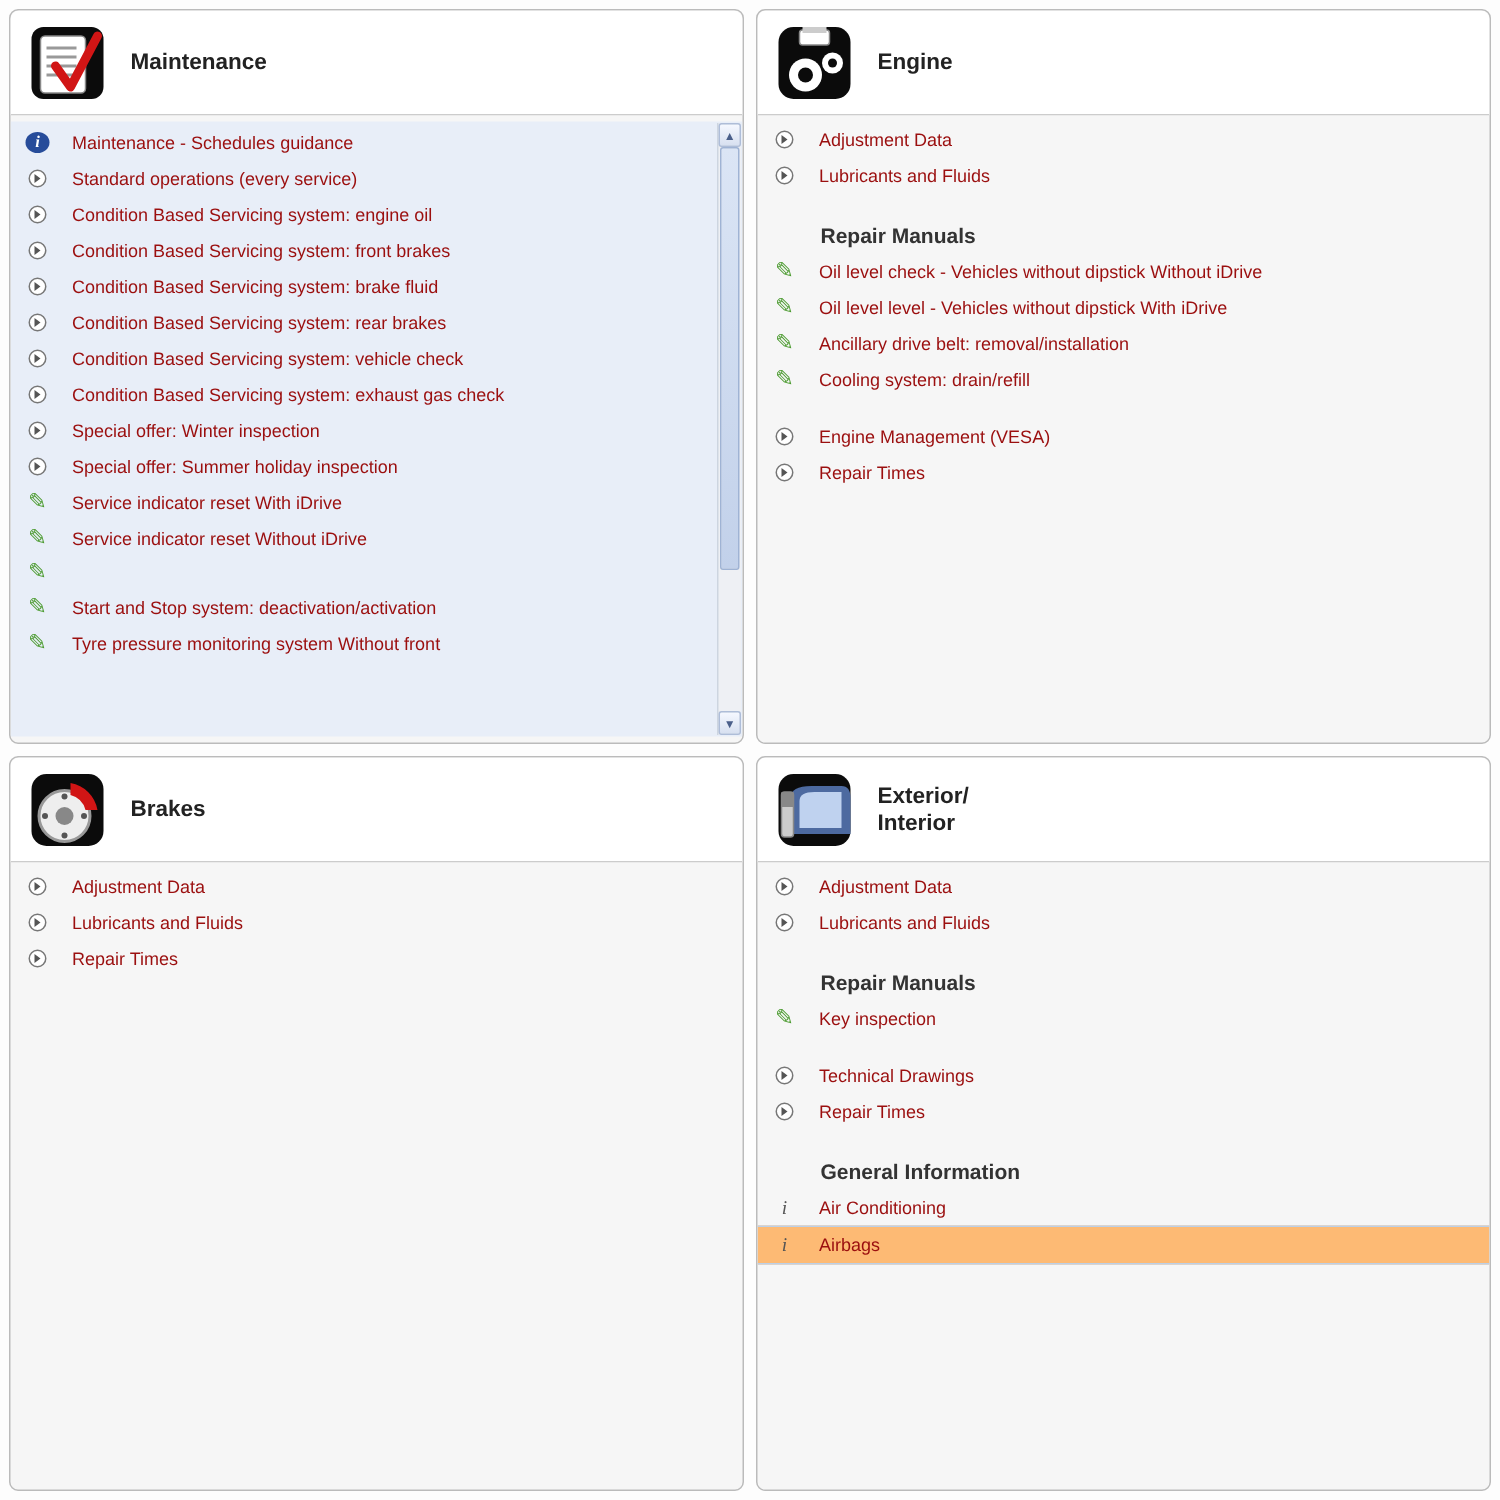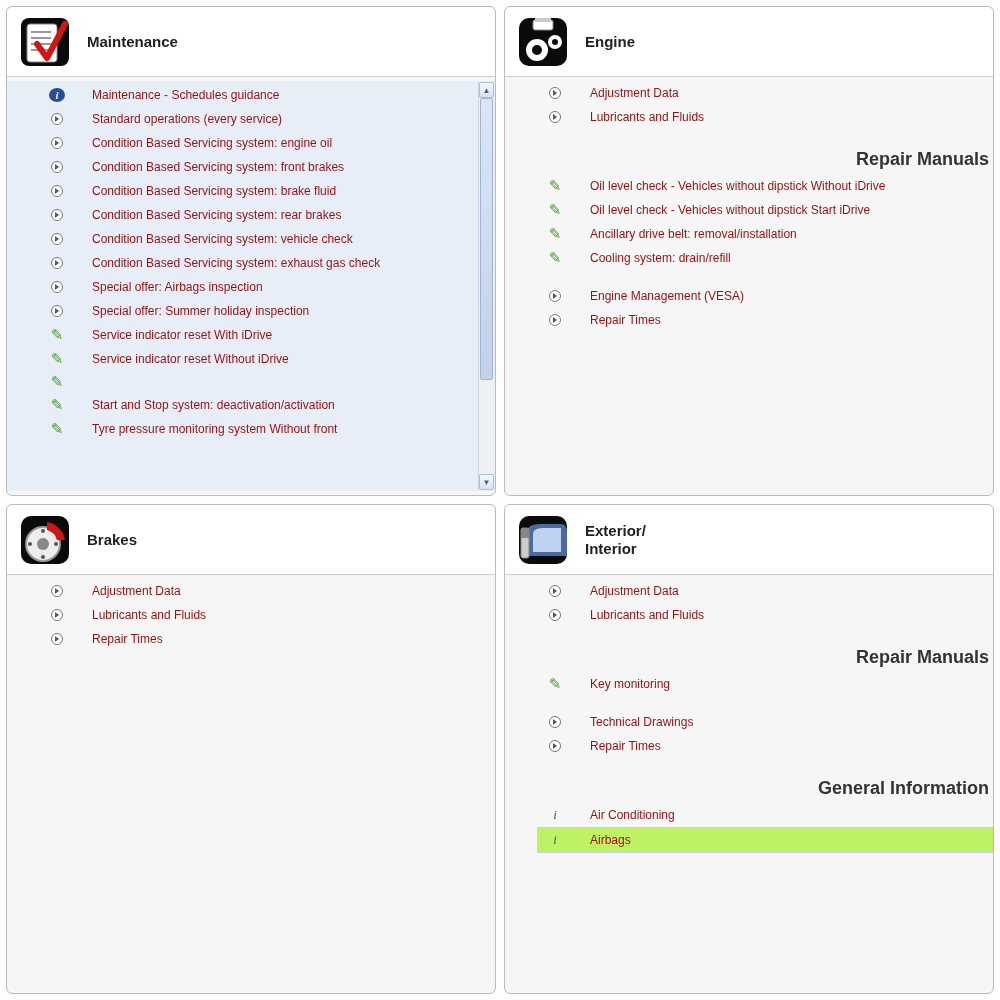--- a/index.html
+++ b/index.html
@@ -60,43 +60,41 @@
     position: relative;
     height: 100%;
     padding: 2px 18px 2px 0;
     overflow: hidden;
   }
   .scroll-content { padding-right: 2px; }
 
   .row {
     display: flex;
     align-items: center;
-    gap: 27px;
+    gap: 15px;
     padding: 3px 4px 3px 10px;
     line-height: 1.5;
-    margin-left: 32px;
   }
   .row.selected {
-    background: #bef264;
+    background: #fdba74;
     border-top: 1px solid #bcd0e8;
     border-bottom: 1px solid #bcd0e8;
   }
   .row-link {
     color: #9b0f0f;
     text-decoration: none;
     font-size: 12px;
     cursor: pointer;
   }
 
   .section-h {
     font-weight: bold;
-    font-size: 18px;
+    font-size: 14px;
     color: #333;
     padding: 20px 4px 4px 42px;
-    text-align: right;
   }
 
   
   .ic {
     flex: 0 0 16px;
     width: 16px; height: 16px;
     display: inline-flex; align-items: center; justify-content: center;
   }
   .ic-info {
     width: 14px; height: 14px; border-radius: 50%;
@@ -209,21 +207,21 @@
             <div class="row">
               <span class="ic">
                 <span class="ic-arrow"></span>
               </span>
               <a class="row-link">Condition Based Servicing system: exhaust gas check</a>
             </div>
             <div class="row">
               <span class="ic">
                 <span class="ic-arrow"></span>
               </span>
-              <a class="row-link">Special offer: Airbags inspection</a>
+              <a class="row-link">Special offer: Winter inspection</a>
             </div>
             <div class="row">
               <span class="ic">
                 <span class="ic-arrow"></span>
               </span>
               <a class="row-link">Special offer: Summer holiday inspection</a>
             </div>
           </div>
         <div class="scroll-content">
             <div class="row">
@@ -288,21 +286,21 @@
           </div>
         </div>
       <div class="section-h">Repair Manuals</div>
       <div>
           <div class="row">
             <span class="ic ic-wrench2"></span>
             <a class="row-link">Oil level check - Vehicles without dipstick Without iDrive</a>
           </div>
           <div class="row">
             <span class="ic ic-wrench2"></span>
-            <a class="row-link">Oil level check - Vehicles without dipstick Start iDrive</a>
+            <a class="row-link">Oil level level - Vehicles without dipstick With iDrive</a>
           </div>
           <div class="row">
             <span class="ic ic-wrench2"></span>
             <a class="row-link">Ancillary drive belt: removal/installation</a>
           </div>
           <div class="row">
             <span class="ic ic-wrench2"></span>
             <a class="row-link">Cooling system: drain/refill</a>
           </div>
         </div>
@@ -390,21 +388,21 @@
             <span class="ic">
               <span class="ic-arrow"></span>
             </span>
             <a class="row-link">Lubricants and Fluids</a>
           </div>
         </div>
       <div class="section-h">Repair Manuals</div>
       <div>
           <div class="row">
             <span class="ic ic-wrench2"></span>
-            <a class="row-link">Key monitoring</a>
+            <a class="row-link">Key inspection</a>
           </div>
         </div>
       <div style="height:14px"></div>
       <div>
           <div class="row">
             <span class="ic">
               <span class="ic-arrow"></span>
             </span>
             <a class="row-link">Technical Drawings</a>
           </div>

